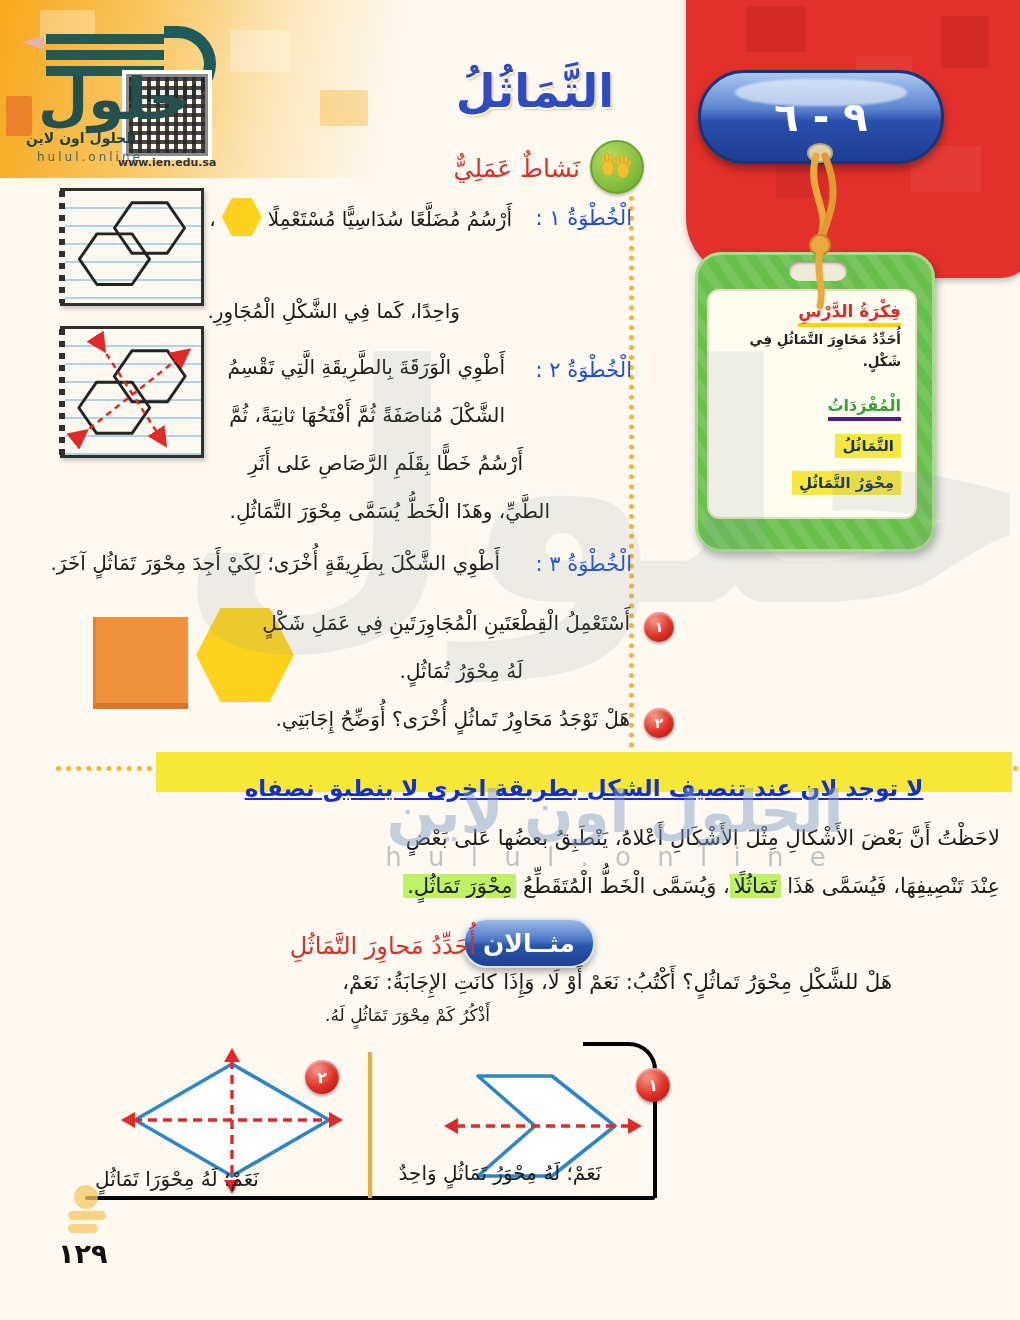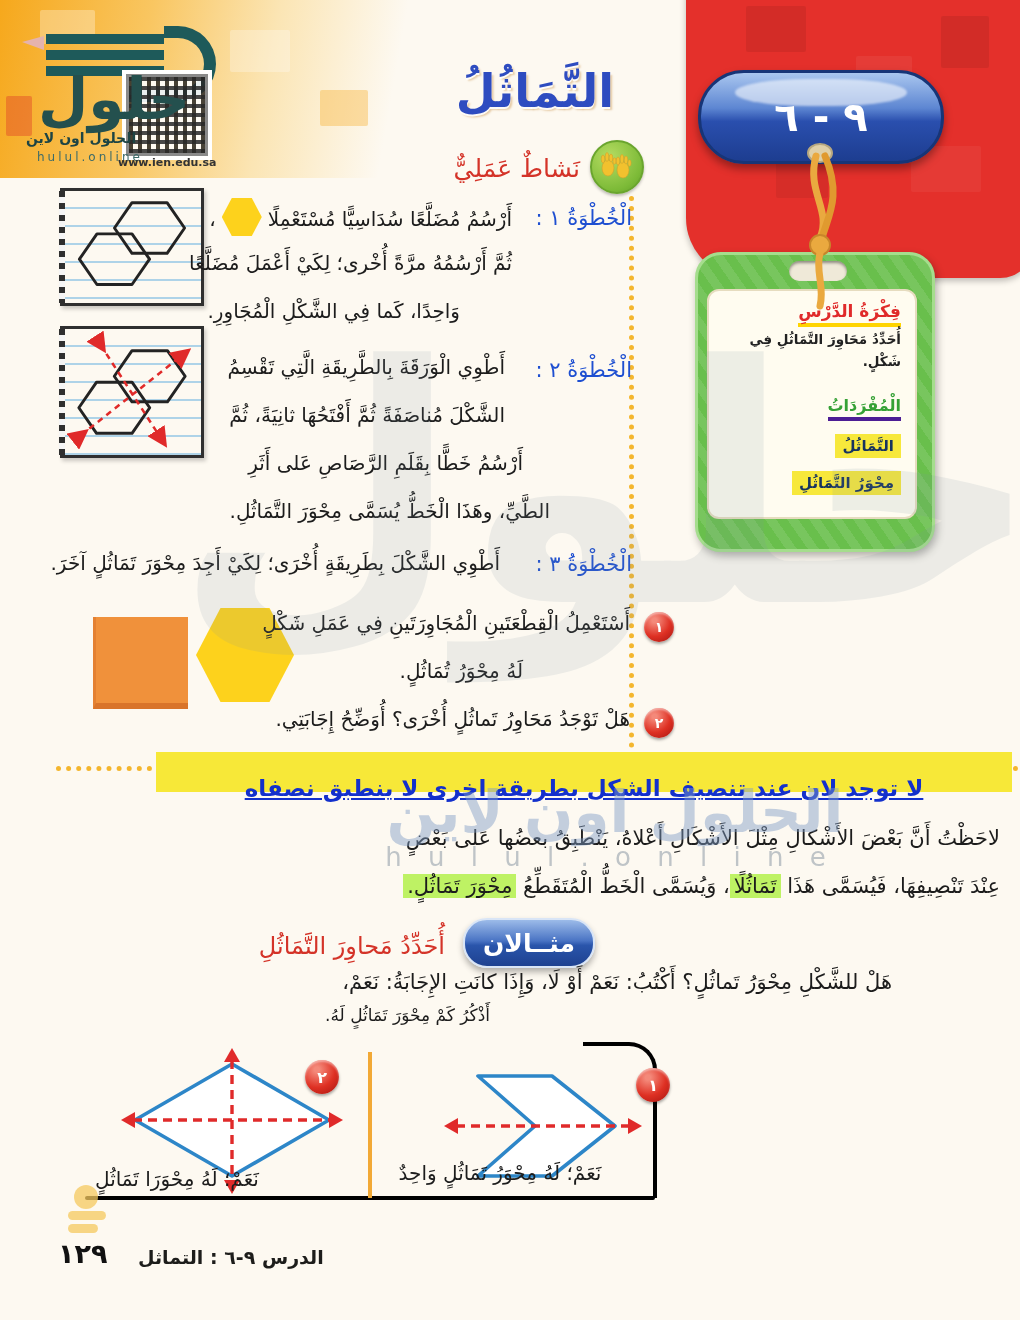--- a/index.html
+++ b/index.html
@@ -192,21 +192,20 @@
         <line x1="18" y1="108" x2="122" y2="26" marker-start="url(#ra)" marker-end="url(#ra)"></line>
         <line x1="38" y1="16" x2="100" y2="112" marker-start="url(#ra)" marker-end="url(#ra)"></line>
       </g>
     </svg>
   </div>
 
   <div class="abs ar steplabel" style="right:388px;top:202px;">الْخُطْوَةُ ١ :</div>
   <div class="abs ar bodyline" style="right:508px;top:198px;">
     <span>أَرْسُمُ مُضَلَّعًا سُدَاسِيًّا مُسْتَعْمِلًا</span><span class="hex hex-inline"></span><span>،</span>
   </div>
-  <div class="abs ar bodyline" style="right:508px;top:248px;">ثُمَّ أَرْسُمُهُ مرَّةً أُخْرى؛ لِكَيْ أَعْمَلَ مُضَلَّعًا</div>
   <div class="abs ar bodyline" style="right:560px;top:296px;text-align:center;">وَاحِدًا، كَما فِي الشَّكْلِ الْمُجَاوِرِ.</div>
 
   <div class="abs ar steplabel" style="right:388px;top:354px;">الْخُطْوَةُ ٢ :</div>
   <div class="abs ar bodyline" style="right:515px;top:352px;">أَطْوِي الْوَرَقَةَ بِالطَّرِيقَةِ الَّتِي تَقْسِمُ</div>
   <div class="abs ar bodyline" style="right:515px;top:400px;">الشَّكْلَ مُناصَفَةً ثُمَّ أَفْتَحُهَا ثانِيَةً، ثُمَّ</div>
   <div class="abs ar bodyline" style="right:497px;top:448px;">أَرْسُمُ خَطًّا بِقَلَمِ الرَّصَاصِ عَلى أَثَرِ</div>
   <div class="abs ar bodyline" style="right:470px;top:496px;">الطَّيِّ، وهَذَا الْخَطُّ يُسَمَّى مِحْوَرَ التَّمَاثُلِ.</div>
 
   <div class="abs ar steplabel" style="right:388px;top:548px;">الْخُطْوَةُ ٣ :</div>
   <div class="abs ar bodyline" style="right:520px;top:548px;">أَطْوِي الشَّكْلَ بِطَرِيقَةٍ أُخْرَى؛ لِكَيْ أَجِدَ مِحْوَرَ تَمَاثُلٍ آخَرَ.</div>
@@ -230,21 +229,21 @@
   </div>
 
   <div class="abs ar" style="right:20px;top:822px;font-size:21px;">لاحَظْتُ أَنَّ بَعْضَ الأَشْكالِ مِثْلَ الأَشْكَالِ أَعْلاهُ، يَنْطَبِقُ بعضُها عَلى بَعْضٍ</div>
   <div class="abs ar" style="right:20px;top:870px;font-size:21px;">
     <span>عِنْدَ تَنْصِيفِهَا، فَيُسَمَّى هَذَا </span><span class="hl">تَمَاثُلًا</span><span>، وَيُسَمَّى الْخَطُّ الْمُتَقَطِّعُ </span><span class="hl">مِحْوَرَ تَمَاثُلٍ.</span>
   </div>
 
   <div class="abs ex-pill">
     <span>مثــالان</span>
   </div>
-  <div class="abs ar ex-heading" style="right:575px;top:928px;">أُحَدِّدُ مَحاوِرَ التَّمَاثُلِ</div>
+  <div class="abs ar ex-heading" style="right:544px;top:928px;">أُحَدِّدُ مَحاوِرَ التَّمَاثُلِ</div>
   <div class="abs ar bodyline" style="right:128px;top:966px;font-size:21px;">هَلْ للشَّكْلِ مِحْوَرُ تَماثُلٍ؟ أَكْتُبُ: نَعَمْ أَوْ لَا، وَإِذَا كانَتِ الإِجَابَةُ: نَعَمْ،</div>
   <div class="abs ar bodyline" style="right:530px;top:1002px;font-size:17px;">أَذْكُرُ كَمْ مِحْوَرَ تَمَاثُلٍ لَهُ.</div>
 
   <div class="abs ybor" style="left:583px;top:1042px;width:70px;height:34px;border-top:4px solid;border-right:4px solid;border-top-right-radius:28px;"></div>
   <div class="abs ybor" style="left:653px;top:1074px;width:0;height:124px;border-right:4px solid;"></div>
   <div class="abs ybor" style="left:85px;top:1196px;width:570px;height:0;border-top:4px solid;border-radius:2px;"></div>
   <div class="abs" style="left:368px;top:1052px;width:4px;height:146px;background:#f2a936;"></div>
 
   <div class="abs badge ex" style="left:636px;top:1068px;z-index:5;">
     <span>١</span>
@@ -283,16 +282,15 @@
 
   <div class="abs wm wm-big">حلول</div>
   <div class="abs wm wm-blue">الحلول اون لاين</div>
   <div class="abs wm wm-en">h u l u l . o n l i n e</div>
 
   <svg class="abs" style="left:64px;top:1184px;opacity:.75;" width="48" height="54" viewBox="0 0 48 54">
     <circle cx="22" cy="13" r="12" fill="#f6ca5f"></circle>
     <rect x="4" y="27" width="38" height="9" rx="4.5" fill="#f6ca5f"></rect>
     <rect x="4" y="40" width="30" height="9" rx="4.5" fill="#f6ca5f"></rect>
   </svg>
-  <div class="abs ar footer-lesson">الدرس ٩-٦ : التماثل</div>
   <div class="abs ar footer-page">١٢٩</div>
 
 </div>
 
 </body></html>

